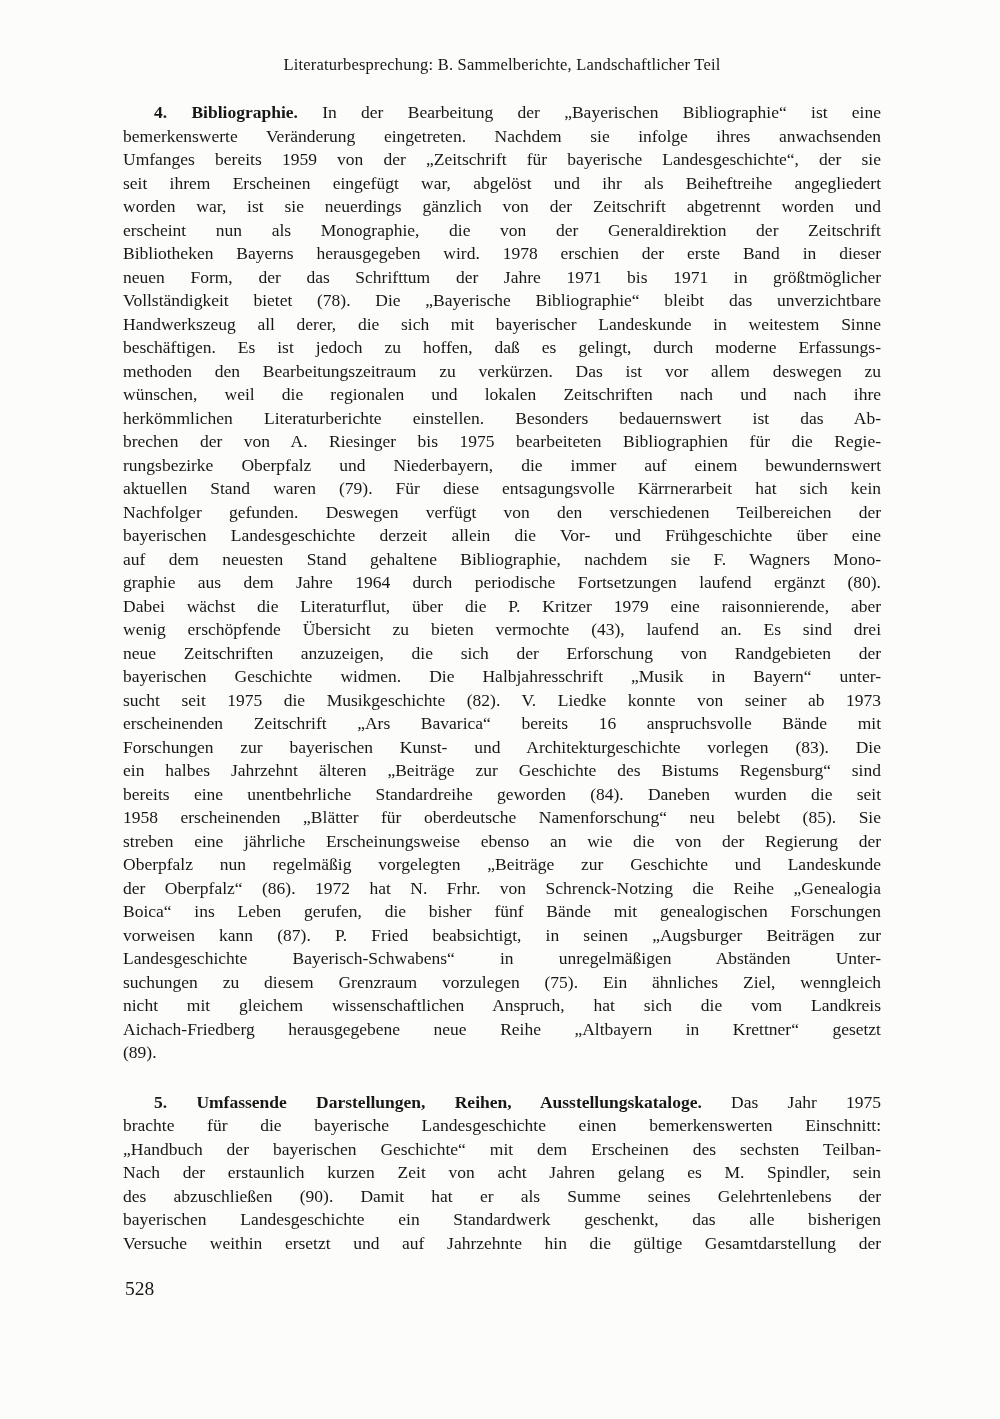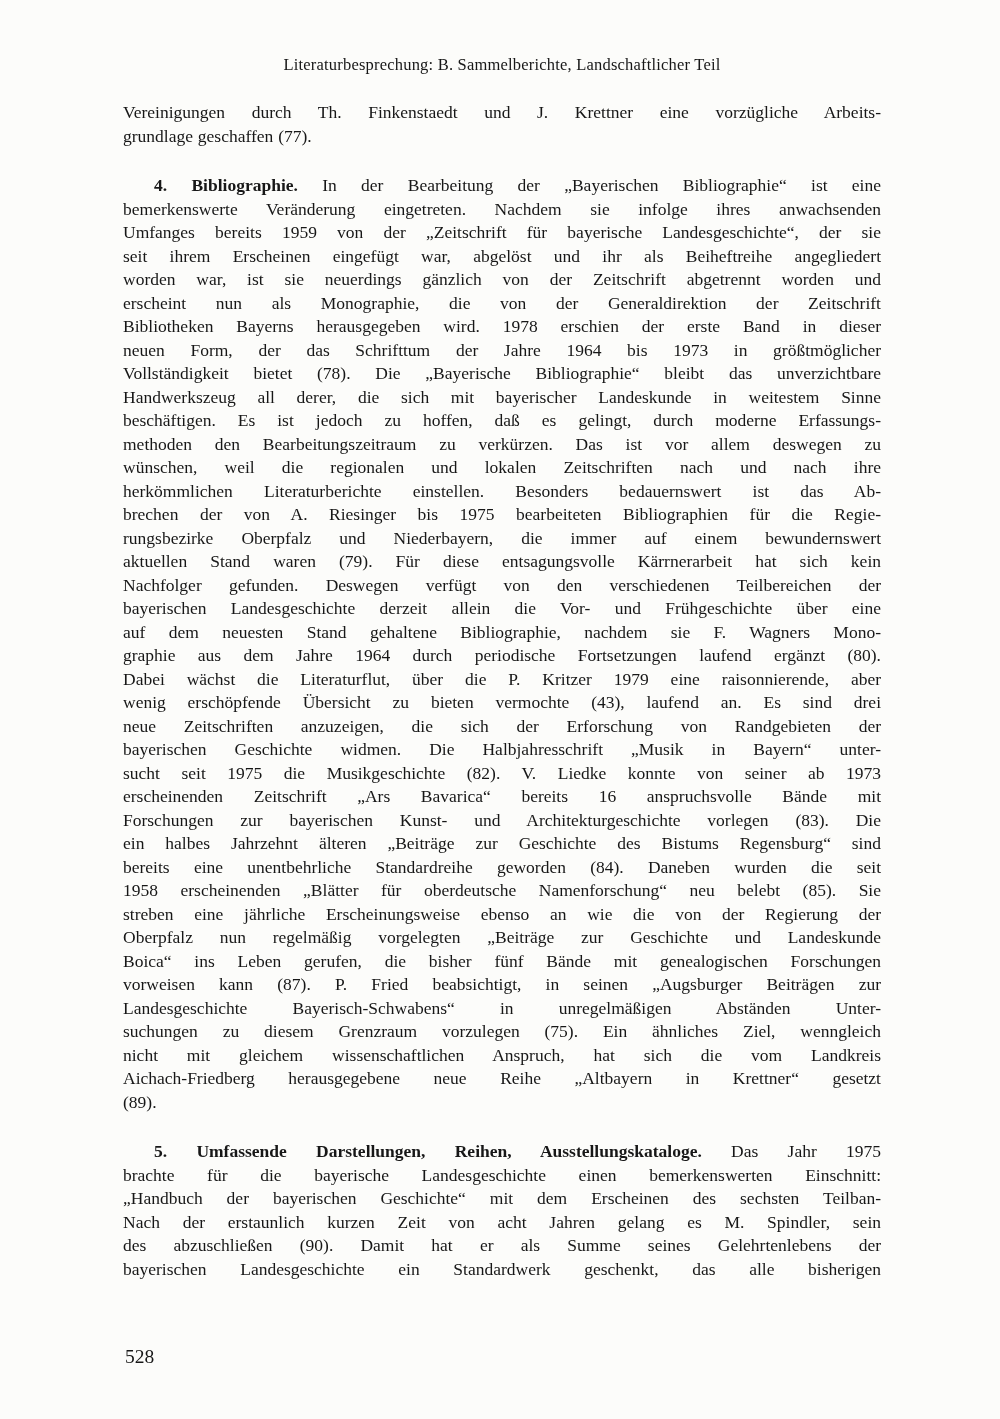--- a/index.html
+++ b/index.html
@@ -41,45 +41,41 @@
     line-height: 23.5px;
     text-align: justify;
     text-align-last: justify;
     word-spacing: 0.5px;
   }
   .line.lastline { text-align-last: left; }
   .line.indent { text-indent: 31px; }
   .lead { font-weight: bold; margin-top: 16px; }
   .page-number {
     position: absolute;
-    top: 1346px;
+    top: 1278px;
     left: 125px;
     font-size: 19.5px;
   }
 </style>
 </head>
 <body>
 
 <div class="page">
   <div class="running-header">Literaturbesprechung: B. Sammelberichte, Landschaftlicher Teil</div>
 
   <main class="content">
       <div class="paragraph">
-        <div class="line">Vereinigungen durch Th. Finkenstaedt und J. Krettner eine vorzügliche Arbeits-</div>
-        <div class="line lastline">grundlage geschaffen (77).</div>
-      </div>
-      <div class="paragraph">
         <div class="line indent"><span class="lead">4. Bibliographie.</span> In der Bearbeitung der „Bayerischen Bibliographie“ ist eine</div>
         <div class="line">bemerkenswerte Veränderung eingetreten. Nachdem sie infolge ihres anwachsenden</div>
         <div class="line">Umfanges bereits 1959 von der „Zeitschrift für bayerische Landesgeschichte“, der sie</div>
         <div class="line">seit ihrem Erscheinen eingefügt war, abgelöst und ihr als Beiheftreihe angegliedert</div>
         <div class="line">worden war, ist sie neuerdings gänzlich von der Zeitschrift abgetrennt worden und</div>
         <div class="line">erscheint nun als Monographie, die von der Generaldirektion der Zeitschrift</div>
         <div class="line">Bibliotheken Bayerns herausgegeben wird. 1978 erschien der erste Band in dieser</div>
-        <div class="line">neuen Form, der das Schrifttum der Jahre 1964 bis 1973 in größtmöglicher</div>
+        <div class="line">neuen Form, der das Schrifttum der Jahre 1971 bis 1971 in größtmöglicher</div>
         <div class="line">Vollständigkeit bietet (78). Die „Bayerische Bibliographie“ bleibt das unverzichtbare</div>
         <div class="line">Handwerkszeug all derer, die sich mit bayerischer Landeskunde in weitestem Sinne</div>
         <div class="line">beschäftigen. Es ist jedoch zu hoffen, daß es gelingt, durch moderne Erfassungs-</div>
         <div class="line">methoden den Bearbeitungszeitraum zu verkürzen. Das ist vor allem deswegen zu</div>
         <div class="line">wünschen, weil die regionalen und lokalen Zeitschriften nach und nach ihre</div>
         <div class="line">herkömmlichen Literaturberichte einstellen. Besonders bedauernswert ist das Ab-</div>
         <div class="line">brechen der von A. Riesinger bis 1975 bearbeiteten Bibliographien für die Regie-</div>
         <div class="line">rungsbezirke Oberpfalz und Niederbayern, die immer auf einem bewundernswert</div>
         <div class="line">aktuellen Stand waren (79). Für diese entsagungsvolle Kärrnerarbeit hat sich kein</div>
         <div class="line">Nachfolger gefunden. Deswegen verfügt von den verschiedenen Teilbereichen der</div>
@@ -91,32 +87,34 @@
         <div class="line">neue Zeitschriften anzuzeigen, die sich der Erforschung von Randgebieten der</div>
         <div class="line">bayerischen Geschichte widmen. Die Halbjahresschrift „Musik in Bayern“ unter-</div>
         <div class="line">sucht seit 1975 die Musikgeschichte (82). V. Liedke konnte von seiner ab 1973</div>
         <div class="line">erscheinenden Zeitschrift „Ars Bavarica“ bereits 16 anspruchsvolle Bände mit</div>
         <div class="line">Forschungen zur bayerischen Kunst- und Architekturgeschichte vorlegen (83). Die</div>
         <div class="line">ein halbes Jahrzehnt älteren „Beiträge zur Geschichte des Bistums Regensburg“ sind</div>
         <div class="line">bereits eine unentbehrliche Standardreihe geworden (84). Daneben wurden die seit</div>
         <div class="line">1958 erscheinenden „Blätter für oberdeutsche Namenforschung“ neu belebt (85). Sie</div>
         <div class="line">streben eine jährliche Erscheinungsweise ebenso an wie die von der Regierung der</div>
         <div class="line">Oberpfalz nun regelmäßig vorgelegten „Beiträge zur Geschichte und Landeskunde</div>
+        <div class="line">der Oberpfalz“ (86). 1972 hat N. Frhr. von Schrenck-Notzing die Reihe „Genealogia</div>
         <div class="line">Boica“ ins Leben gerufen, die bisher fünf Bände mit genealogischen Forschungen</div>
         <div class="line">vorweisen kann (87). P. Fried beabsichtigt, in seinen „Augsburger Beiträgen zur</div>
         <div class="line">Landesgeschichte Bayerisch-Schwabens“ in unregelmäßigen Abständen Unter-</div>
         <div class="line">suchungen zu diesem Grenzraum vorzulegen (75). Ein ähnliches Ziel, wenngleich</div>
         <div class="line">nicht mit gleichem wissenschaftlichen Anspruch, hat sich die vom Landkreis</div>
         <div class="line">Aichach-Friedberg herausgegebene neue Reihe „Altbayern in Krettner“ gesetzt</div>
         <div class="line lastline">(89).</div>
       </div>
       <div class="paragraph">
         <div class="line indent"><span class="lead">5. Umfassende Darstellungen, Reihen, Ausstellungskataloge.</span> Das Jahr 1975</div>
         <div class="line">brachte für die bayerische Landesgeschichte einen bemerkenswerten Einschnitt:</div>
         <div class="line">„Handbuch der bayerischen Geschichte“ mit dem Erscheinen des sechsten Teilban-</div>
         <div class="line">Nach der erstaunlich kurzen Zeit von acht Jahren gelang es M. Spindler, sein</div>
         <div class="line">des abzuschließen (90). Damit hat er als Summe seines Gelehrtenlebens der</div>
         <div class="line">bayerischen Landesgeschichte ein Standardwerk geschenkt, das alle bisherigen</div>
+        <div class="line">Versuche weithin ersetzt und auf Jahrzehnte hin die gültige Gesamtdarstellung der</div>
       </div>
     </main>
 
   <div class="page-number">528</div>
 </div>
 
 </body></html>

